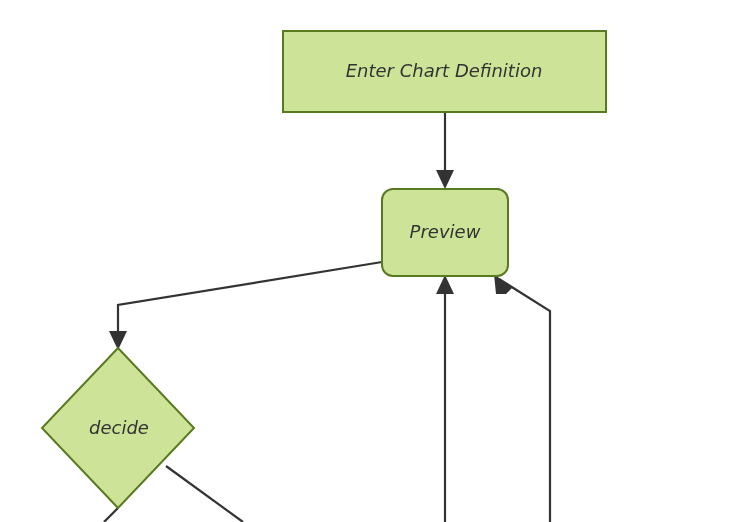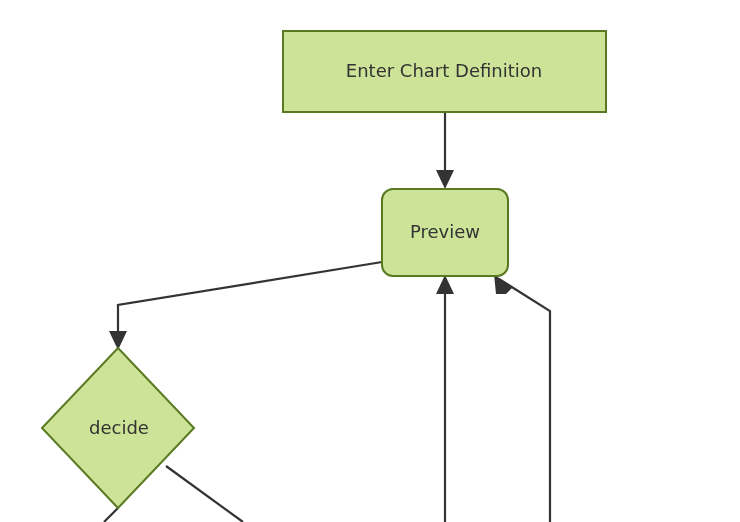--- a/index.html
+++ b/index.html
@@ -11,20 +11,21 @@
     width: 740px;
     height: 522px;
     overflow: hidden;
     font-family: "DejaVu Sans", sans-serif;
   }
   #diagram-canvas {
     position: relative;
     width: 740px;
     height: 522px;
     background: #ffffff;
+    font-style: italic;
   }
   svg.flow-svg {
     position: absolute;
     top: 0;
     left: 0;
     width: 740px;
     height: 522px;
     display: block;
   }
   .node-shape {

